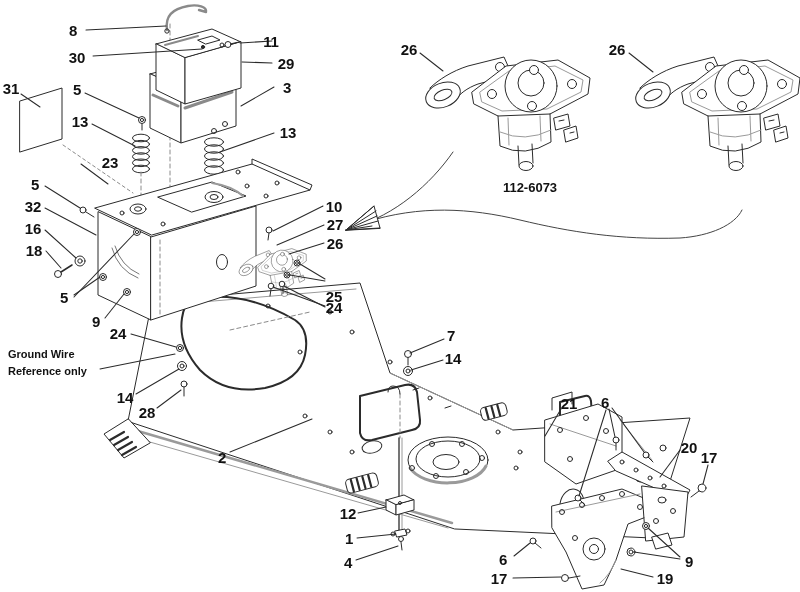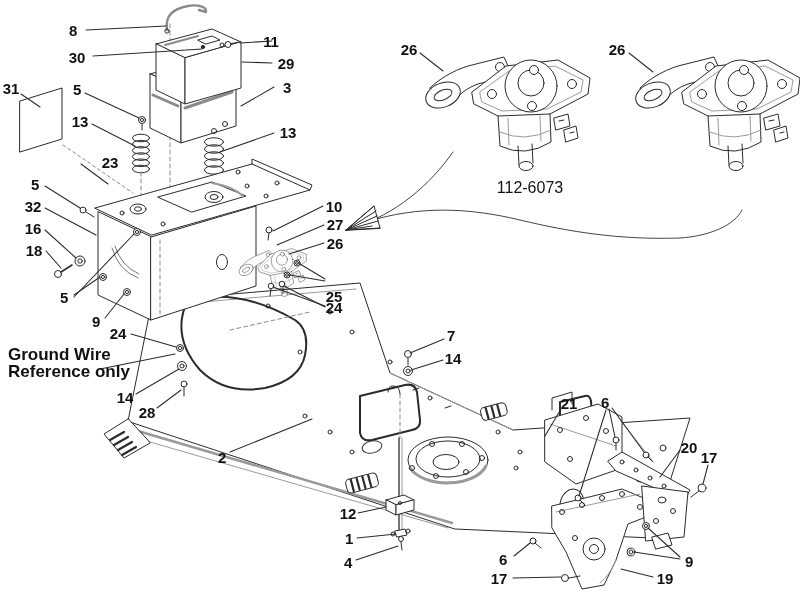--- a/index.html
+++ b/index.html
@@ -1,23 +1,23 @@
 <!DOCTYPE html>
 <html><head>
 <meta charset="utf-8">
 <style>
   html,body{margin:0;padding:0;background:#fff;}
   .stage{position:relative;width:800px;height:592px;background:#fff;overflow:hidden;
          font-family:"Liberation Sans",sans-serif;color:#1a1a1a;}
   .stage svg{position:absolute;left:0;top:0;}
   .callout{position:absolute;transform:translate(-50%,-50%);font-size:15px;line-height:15px;
            font-weight:bold;letter-spacing:-0.2px;white-space:nowrap;color:#111;}
-  .cap{position:absolute;transform:translateX(-50%);font-size:16px;
-       line-height:15px;font-weight:normal;white-space:nowrap;color:#111;}
-  .note{position:absolute;font-size:17px;line-height:17px;font-weight:bold;color:#111;white-space:nowrap;}
+  .cap{position:absolute;transform:translateX(-50%);font-size:13px;
+       line-height:15px;font-weight:bold;white-space:nowrap;color:#111;}
+  .note{position:absolute;font-size:11px;line-height:17px;font-weight:bold;color:#111;white-space:nowrap;}
 </style>
 </head>
 <body>
 
 <div class="stage">
 
 <svg width="800" height="592" viewBox="0 0 800 592">
   <defs>
     <g id="solenoid">
 

